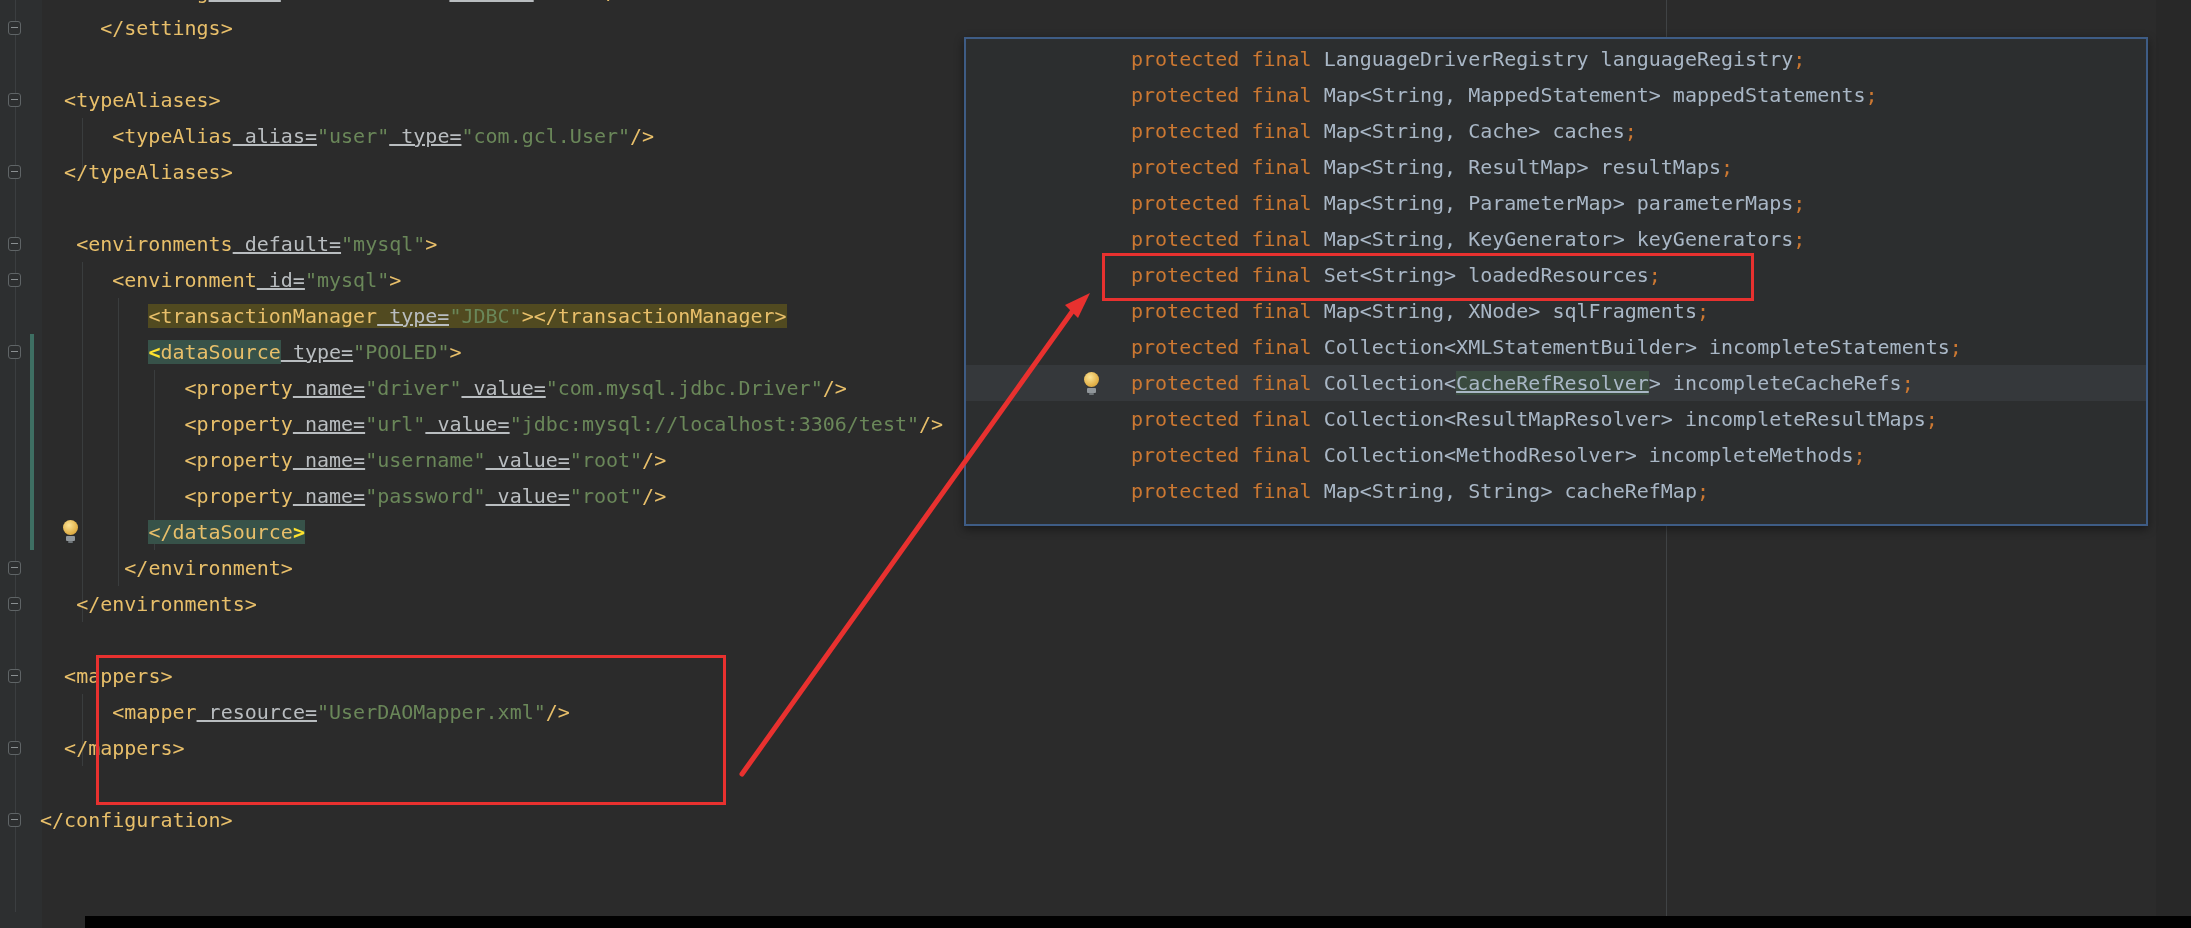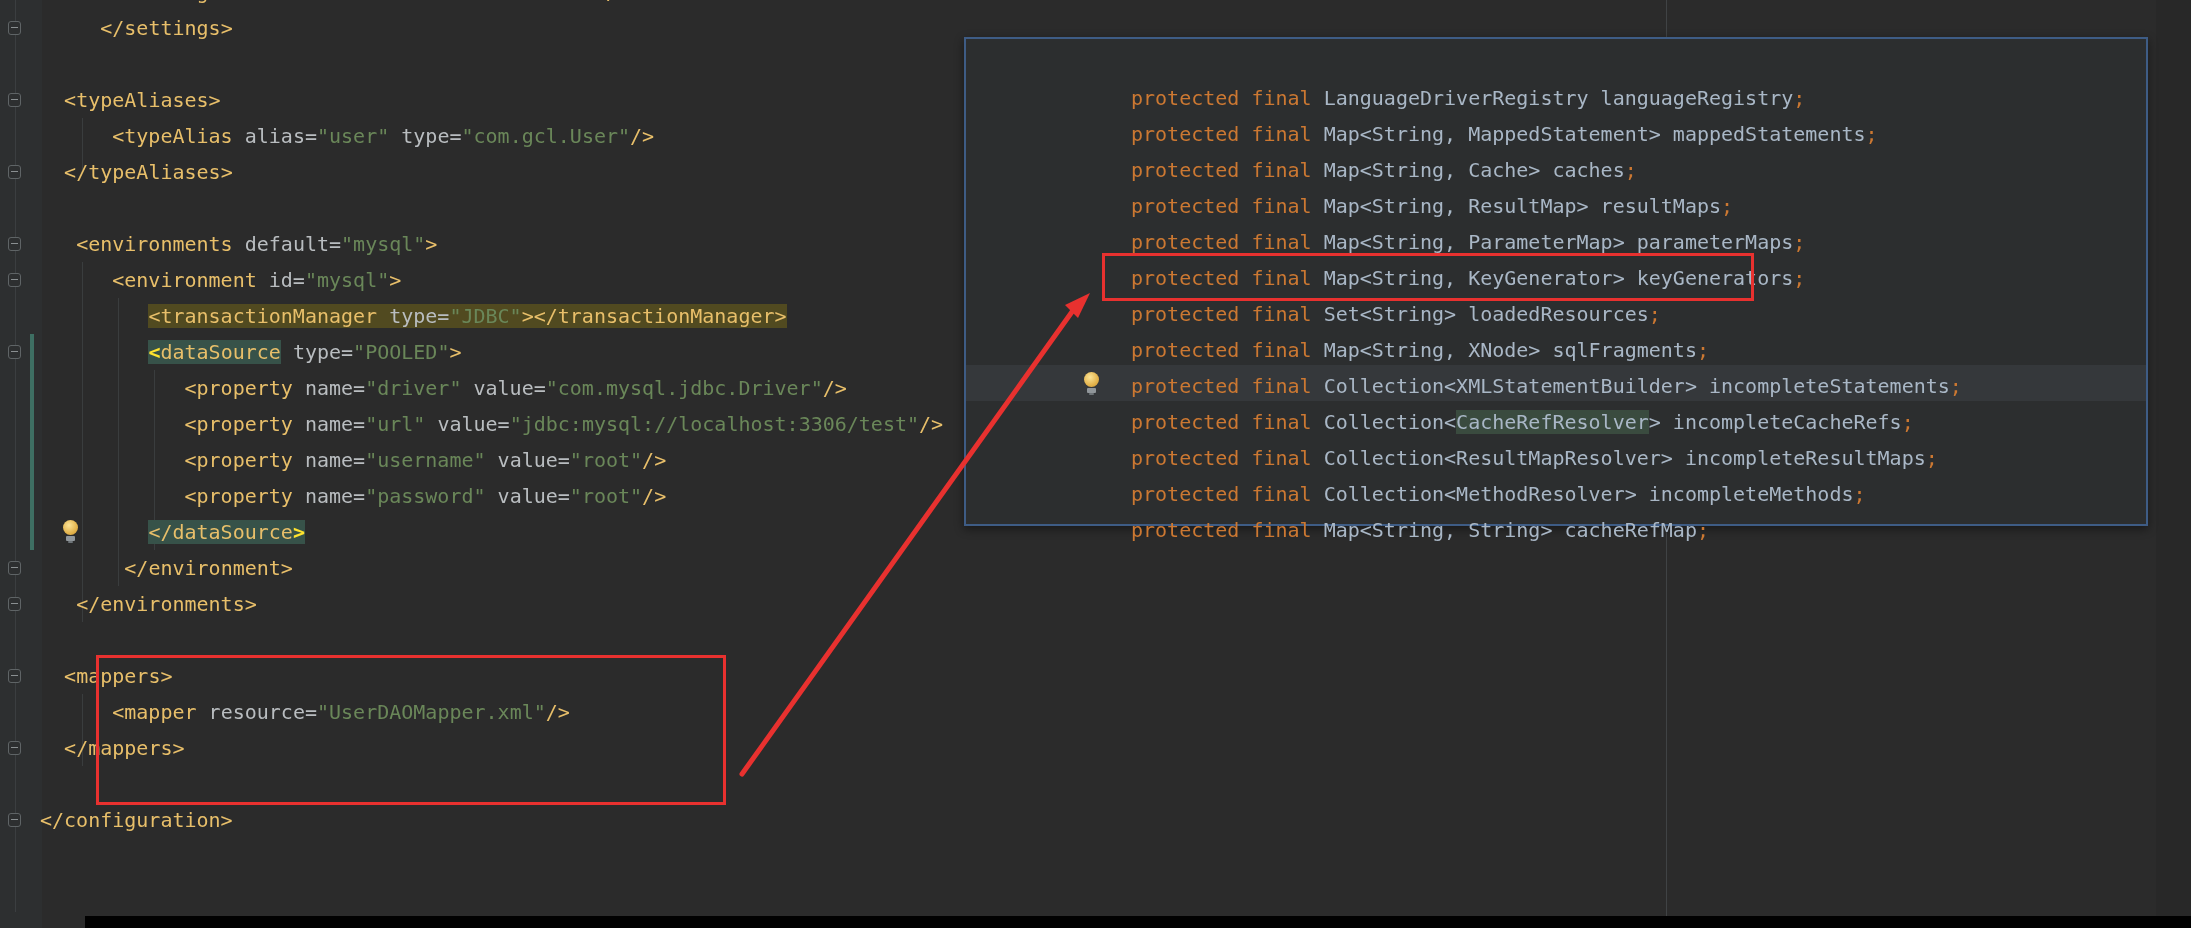--- a/index.html
+++ b/index.html
@@ -11,41 +11,41 @@
   .fold-icon{position:absolute;left:8px;width:13px;height:14px;border:1px solid #5f6466;
              border-radius:3px;background:#2d2f30;box-sizing:border-box;}
   .fold-icon:after{content:"";position:absolute;left:2px;right:2px;top:5px;height:1px;background:#8a8f91;}
   
   #vcs-bar{position:absolute;left:30px;top:334px;width:4px;height:216px;background:#3e6f63;}
   
   .code{position:absolute;white-space:pre;font-size:20px;line-height:36px;color:#a9b7c6;}
   #xml-code{left:40px;top:-26px;}
   .code-line{height:36px;}
   .tag{color:#e8bf6a;text-align:center;}
-  .attr{color:#b9bdc0;}
+  .attr{color:#b9bdc0;text-decoration:underline;}
   .str{color:#6a8759;}
   .kw{color:#cc7832;}
   .plain{color:#a9b7c6;}
   .semi{color:#cc7832;}
   .bright{color:#ffe32e;font-weight:bold;}
   .olive{background:#514a20;margin-top:24px;}
   .teal{background:#375249;}
-  .hlgreen{background:#3a4b3f;}
+  .hlgreen{background:#3a4b3f;text-decoration:underline;}
   
   .iguide{position:absolute;width:1px;background:#3a3d3e;}
   
   #margin-guide{position:absolute;left:1666px;top:0;width:1px;height:916px;background:#404345;}
   #right-column{position:absolute;left:2156px;top:0;width:35px;height:916px;background:#282828;}
   #bottom-bar{position:absolute;left:85px;top:916px;width:2106px;height:12px;background:#010101;}
   
   #java-panel{position:absolute;left:964px;top:37px;width:1184px;height:489px;
               background:#2c2e2f;border:2px solid #3e5c85;box-sizing:border-box;
               box-shadow:0 3px 9px rgba(0,0,0,.45);z-index:5;}
   #panel-current-line{position:absolute;left:0;top:326px;width:100%;height:36px;background:#35383b;}
-  #java-code{left:165px;top:2px;position:absolute;margin-top:39px;}
+  #java-code{left:165px;top:2px;position:absolute;}
   
   .bulb{position:absolute;width:17px;height:23px;z-index:6;}
   .bulb .glass{width:15px;height:15px;border-radius:50%;margin:0 auto;
                background:radial-gradient(circle at 40% 35%,#fbe396,#e3b34c 60%,#c9932f);}
   .bulb .base{width:9px;height:5px;background:#90969a;margin:1px auto 0;border-radius:1px;}
   .bulb .tip{width:5px;height:2px;background:#6e7478;margin:0 auto;border-radius:1px;}
   
   .red-box{position:absolute;border:3px solid #e8312f;box-sizing:border-box;z-index:8;}
   #red-box-field{left:1102px;top:253px;width:652px;height:48px;}
   #red-box-mappers{left:96px;top:655px;width:630px;height:150px;}

